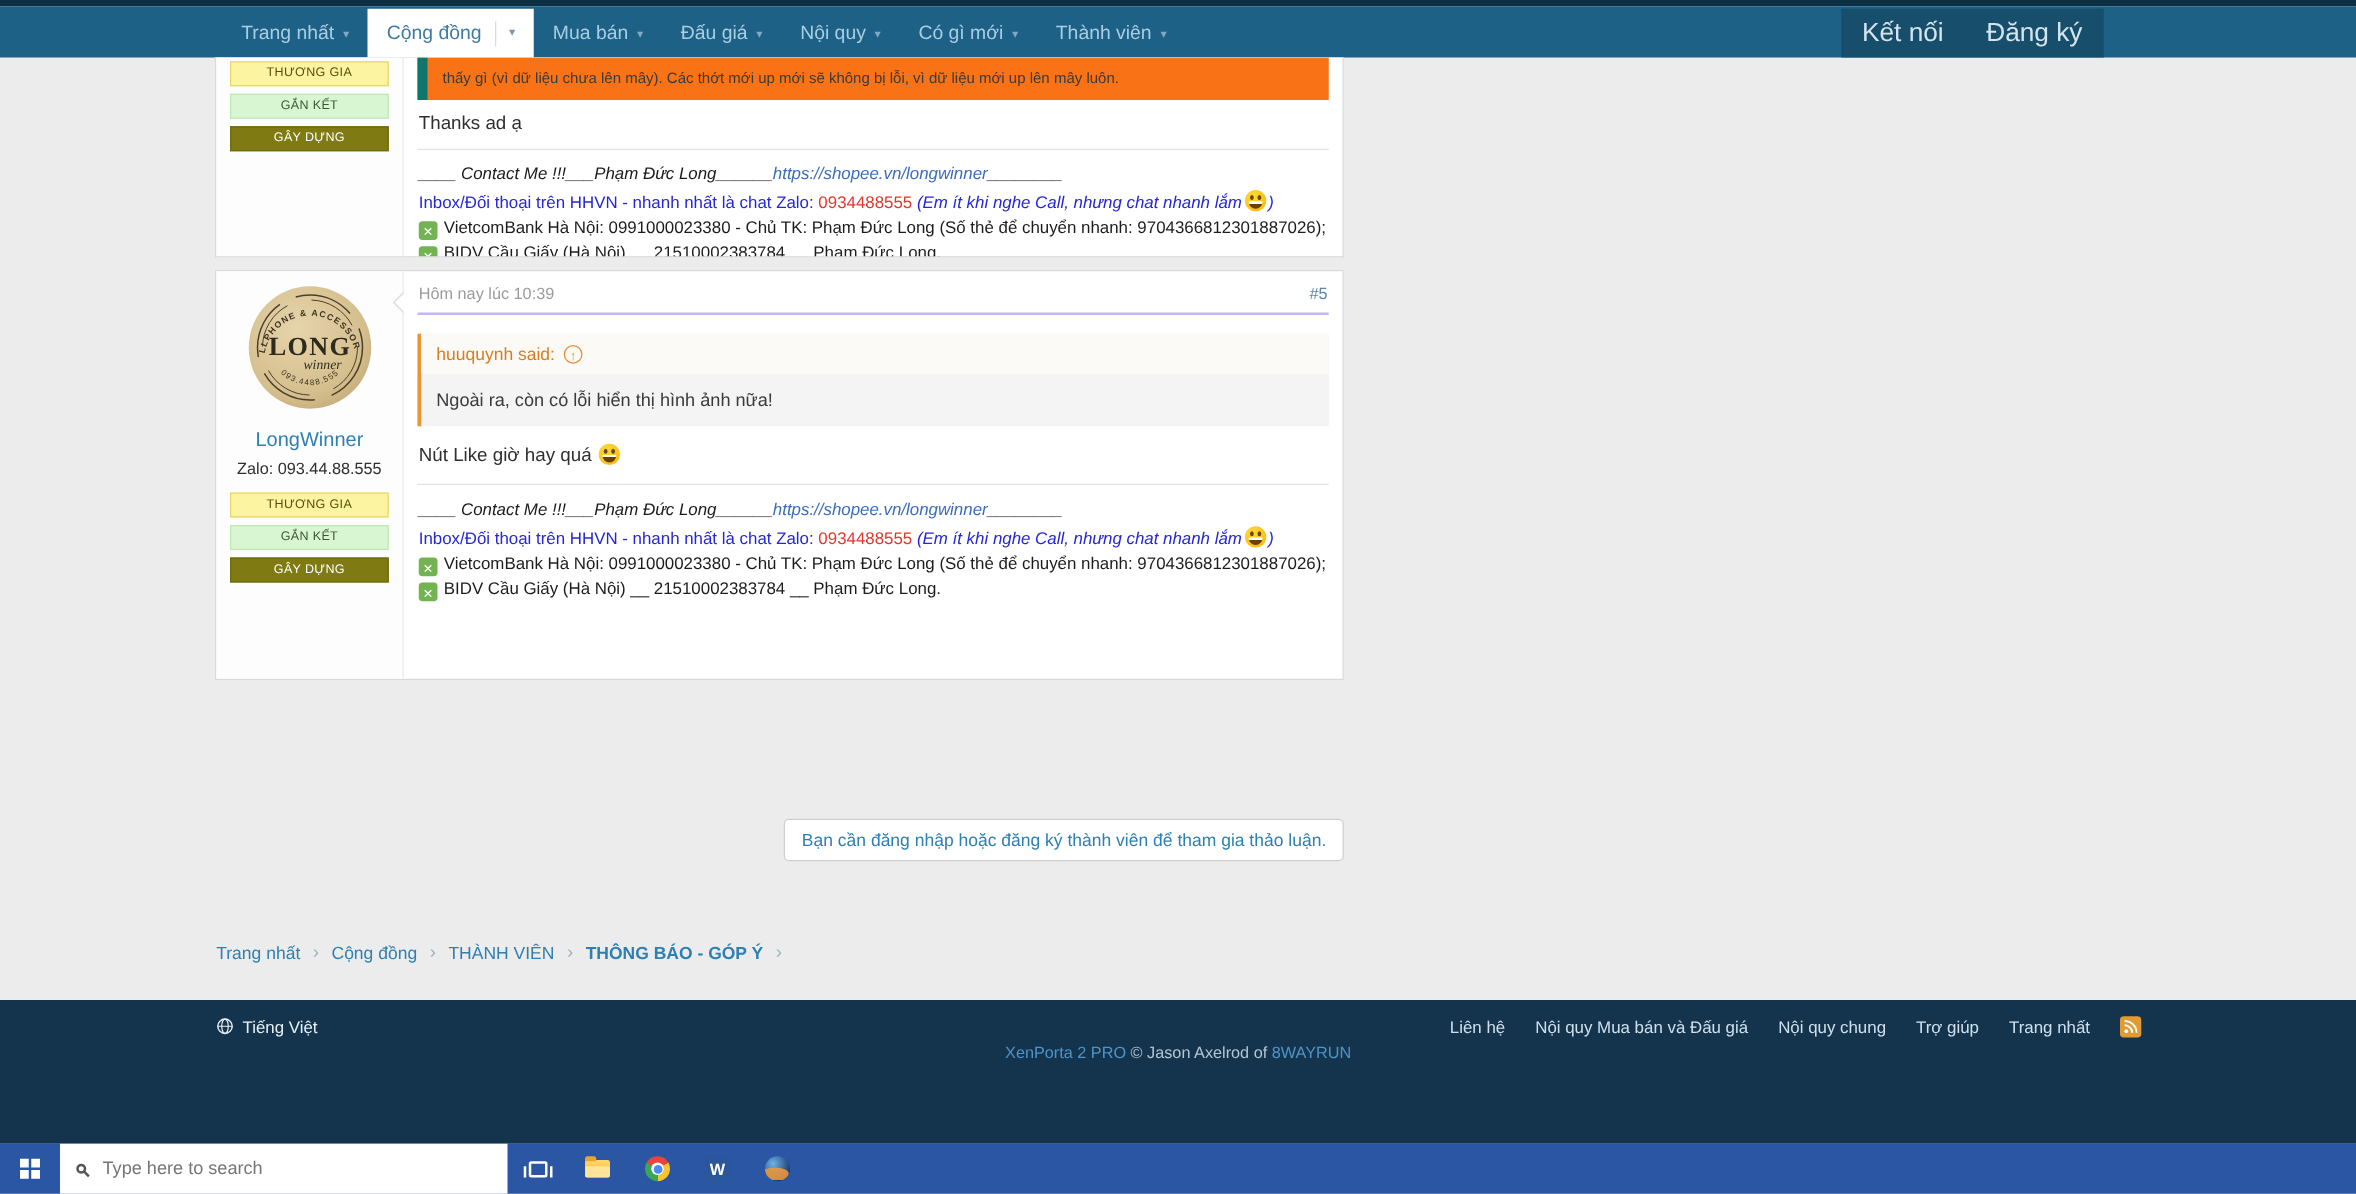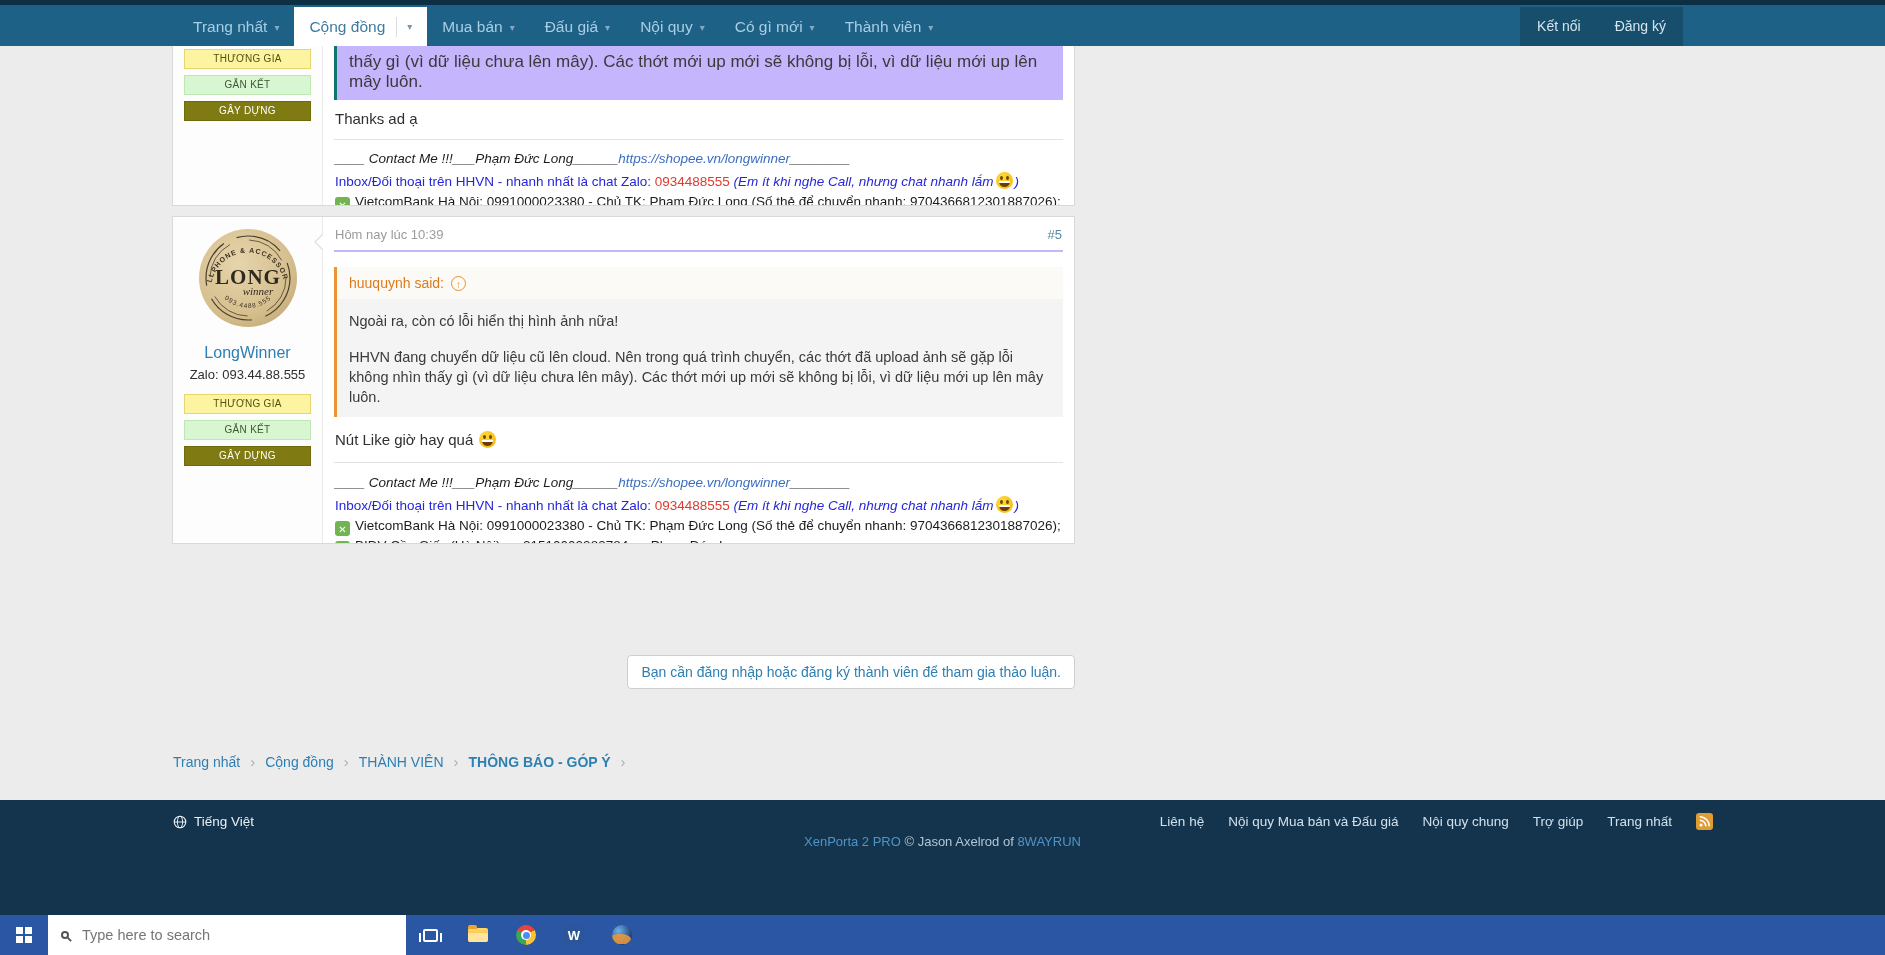--- a/index.html
+++ b/index.html
@@ -9,40 +9,40 @@
   
   .topline{position:absolute;left:0;top:0;width:100%;height:5px;background:#0d2f44}
   .nav{position:absolute;left:0;top:5px;width:100%;height:41px;background:#1d6187;display:flex}
   .nav-items{display:flex;margin-left:178px;align-items:flex-end;height:41px}
   .nav-item{height:39px;line-height:39px;padding:0 15px;color:#a9cee3;font-size:15.5px;cursor:pointer;display:flex;align-items:center;gap:7px}
   .nav-item .caret::after{content:"▾";font-size:10px;color:#7fa9c4}
   .nav-item.active{background:#fff;color:#3f7ba0}
   .nav-item.active .caret{border-left:1px solid #dcdcdc;padding-left:10px;margin-left:4px;height:20px;display:flex;align-items:center}
   .nav-item.active .caret::after{color:#7b98ab}
   .nav-account{position:absolute;right:202px;top:2px;height:39px;background:#174e6b;display:flex}
-  .nav-acct-item{line-height:39px;padding:0 17px;color:#d3e5ef;font-size:14px;cursor:pointer}
+  .nav-acct-item{line-height:39px;padding:0 17px;color:#d3e5ef;font-size:21px;cursor:pointer}
 
   
   .card{position:absolute;left:172px;width:903px;background:#fff;border:1px solid #d9d9d9;display:flex;overflow:hidden}
   .card4{top:46px;height:160px;border-top:none}
   .card5{top:216px;height:328px}
   .ucell{width:150px;flex:none;border-right:1px solid #ececec;text-align:center;background:#fdfdfd}
   .mcell{flex:1;padding:0 11px;position:relative}
 
   .badge{display:block;width:127px;margin:0 auto 6px;font-size:10px;padding:3px 16px 4px;border:1px solid;letter-spacing:.3px;text-align:center}
   .badge.gold{background:#fcf4a0;border-color:#e5d76e;color:#55500f}
   .badge.green{background:#d9f6d2;border-color:#bfe7b4;color:#39582f}
   .badge.olive{background:#7f7a12;border-color:#6e6a0e;color:#fff}
   .card4 .ucell{padding-top:3px}
 
   .avatar{margin:11px auto 0;width:100px;height:100px;display:block}
   .uname{margin-top:16px;font-size:16px;font-weight:normal;color:#2e7fb2;cursor:pointer}
   .uzalo{font-size:13px;color:#2f2f2f;margin:5px 0 12px}
 
-  .quote-tail{border-left:3px solid #0f766e;background:#c4b5fd;padding:6px 12px 8px;font-size:17px;color:#3a3a3a;line-height:20px}
+  .quote-tail{border-left:8px solid #0f766e;background:#f97316;padding:6px 12px 8px;font-size:12px;color:#3a3a3a;line-height:20px}
   .msg{font-size:15px;color:#2f2f2f;margin:10px 1px 12px}
   .card5 .msg{margin:14px 1px 14px}
   .hr{border:none;border-top:1px solid #e3e3e3;margin:0}
 
   .sig{padding:9px 1px 0;font-size:13.5px;color:#1c1c1c;line-height:20px}
   .card5 .sig{padding-top:10px}
   .sig .l1{font-style:italic;white-space:nowrap}
   .sig .l1 .slink{color:#3b6dbf;cursor:pointer}
   .sig .l2{color:#2626d8;margin-top:2px;line-height:21px}
   .sig .l2 .phone{color:#e0392e}
@@ -76,21 +76,21 @@
   .notice{display:inline-block;background:#fff;border:1px solid #cfcfcf;border-radius:4px;padding:8px 13px;font-size:14px;color:#2e7fb2}
 
   .crumbs{position:absolute;left:173px;top:753px;display:flex;align-items:center;gap:10px;font-size:14px}
   .crumb{color:#2e7fb2;cursor:pointer}
   .crumb.bold{font-weight:bold}
   .csep::after{content:"›";color:#9fb3c0;font-size:15px}
 
   
   .footer{position:absolute;left:0;top:800px;width:100%;height:115px;background:#14344d}
   .frow1{display:flex;justify-content:space-between;align-items:center;padding:13px 172px 0 173px;font-size:13.5px}
-  .flang{display:flex;align-items:flex-end;gap:7px;color:#e8f0f5;cursor:pointer}
+  .flang{display:flex;align-items:flex-start;gap:7px;color:#e8f0f5;cursor:pointer}
   .flinks{display:flex;align-items:center;gap:24px}
   .flink{color:#cfe0ec;cursor:pointer}
   .rss{width:17px;height:17px;background:#e09b33;border-radius:3px;display:flex;align-items:center;justify-content:center;cursor:pointer}
   .fcopy{text-align:center;margin-top:24px;font-size:13px;color:#b3c6d4}
   .fcopy sup{font-size:9px}
   .fxen{text-align:center;margin-top:4px;font-size:13px;color:#b3c6d4}
   .flink-blue{color:#4f94c7;cursor:pointer}
 
   
   .taskbar{position:absolute;left:0;top:915px;width:100%;height:40px;background:#2a56a4;display:flex;align-items:stretch}
@@ -218,21 +218,20 @@
       <span class="pdate">Hôm nay lúc 10:39</span>
       <span class="pnum">#5</span>
     </div>
     <div class="quote">
       <div class="qhead">
         <span>huuquynh said:</span>
         <span class="qicon"></span>
       </div>
       <div class="qbody">
         <div>Ngoài ra, còn có lỗi hiển thị hình ảnh nữa!</div>
-        <div class="p2">HHVN đang chuyển dữ liệu cũ lên cloud. Nên trong quá trình chuyển, các thớt đã upload ảnh sẽ gặp lỗi không nhìn thấy gì (vì dữ liệu chưa lên mây). Các thớt mới up mới sẽ không bị lỗi, vì dữ liệu mới up lên mây luôn.</div>
       </div>
     </div>
     <div class="msg"><span>Nút Like giờ hay quá</span> <span class="emoji"></span></div>
     <hr class="hr">
     <div class="sig">
       <div class="l1"><span>____ Contact Me !!!___Phạm Đức Long______</span><span class="slink">https://shopee.vn/longwinner</span><span>________</span></div>
       <div class="l2"><span>Inbox/Đối thoại trên HHVN - nhanh nhất là chat Zalo: </span><span class="phone">0934488555</span> <span class="ital">(Em ít khi nghe Call, nhưng chat nhanh lắm</span><span class="emoji"></span><span class="ital">)</span></div>
       <div class="bank"><span class="bankicon"></span><span>VietcomBank Hà Nội: 0991000023380 - Chủ TK: Phạm Đức Long (Số thẻ để chuyển nhanh: 9704366812301887026);</span></div>
       <div class="bank"><span class="bankicon"></span><span>BIDV Cầu Giấy (Hà Nội) __ 21510002383784 __ Phạm Đức Long.</span></div>
     </div>

